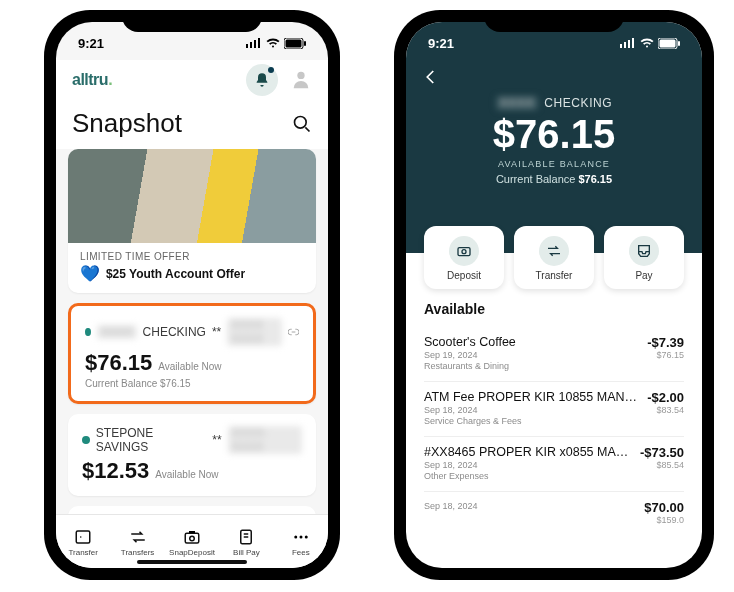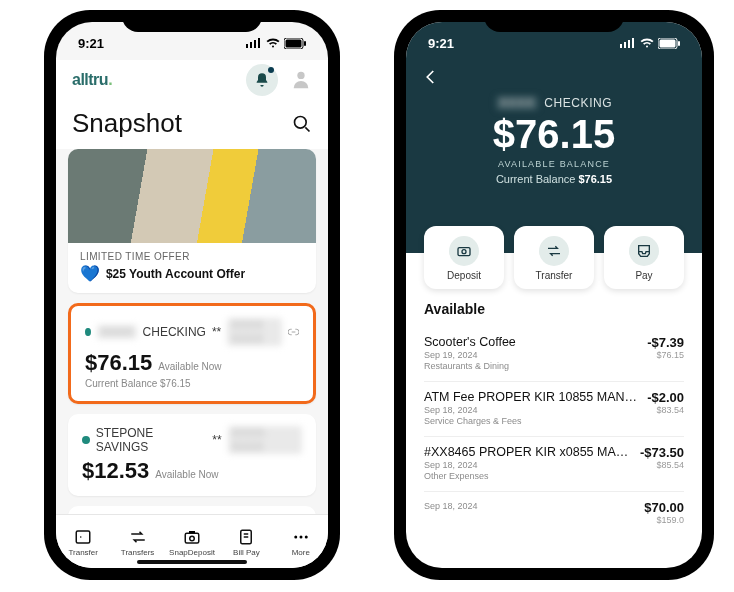--- a/index.html
+++ b/index.html
@@ -198,21 +198,21 @@
             <line x1="9" y1="12" x2="15" y2="12" stroke="#111" stroke-width="2"></line>
           </svg>
         <span>Bill Pay</span>
       </div>
       <div class="tab">
         <svg viewBox="0 0 24 24">
             <circle cx="5" cy="12" r="2"></circle>
             <circle cx="12" cy="12" r="2"></circle>
             <circle cx="19" cy="12" r="2"></circle>
           </svg>
-        <span>More</span>
+        <span>Fees</span>
       </div>
     </div>
     <div class="home-ind"></div>
   </div>
 </div>
 
 <div class="phone">
   <div class="notch"></div>
   <div class="screen dark">
     <div class="p2-hero">

